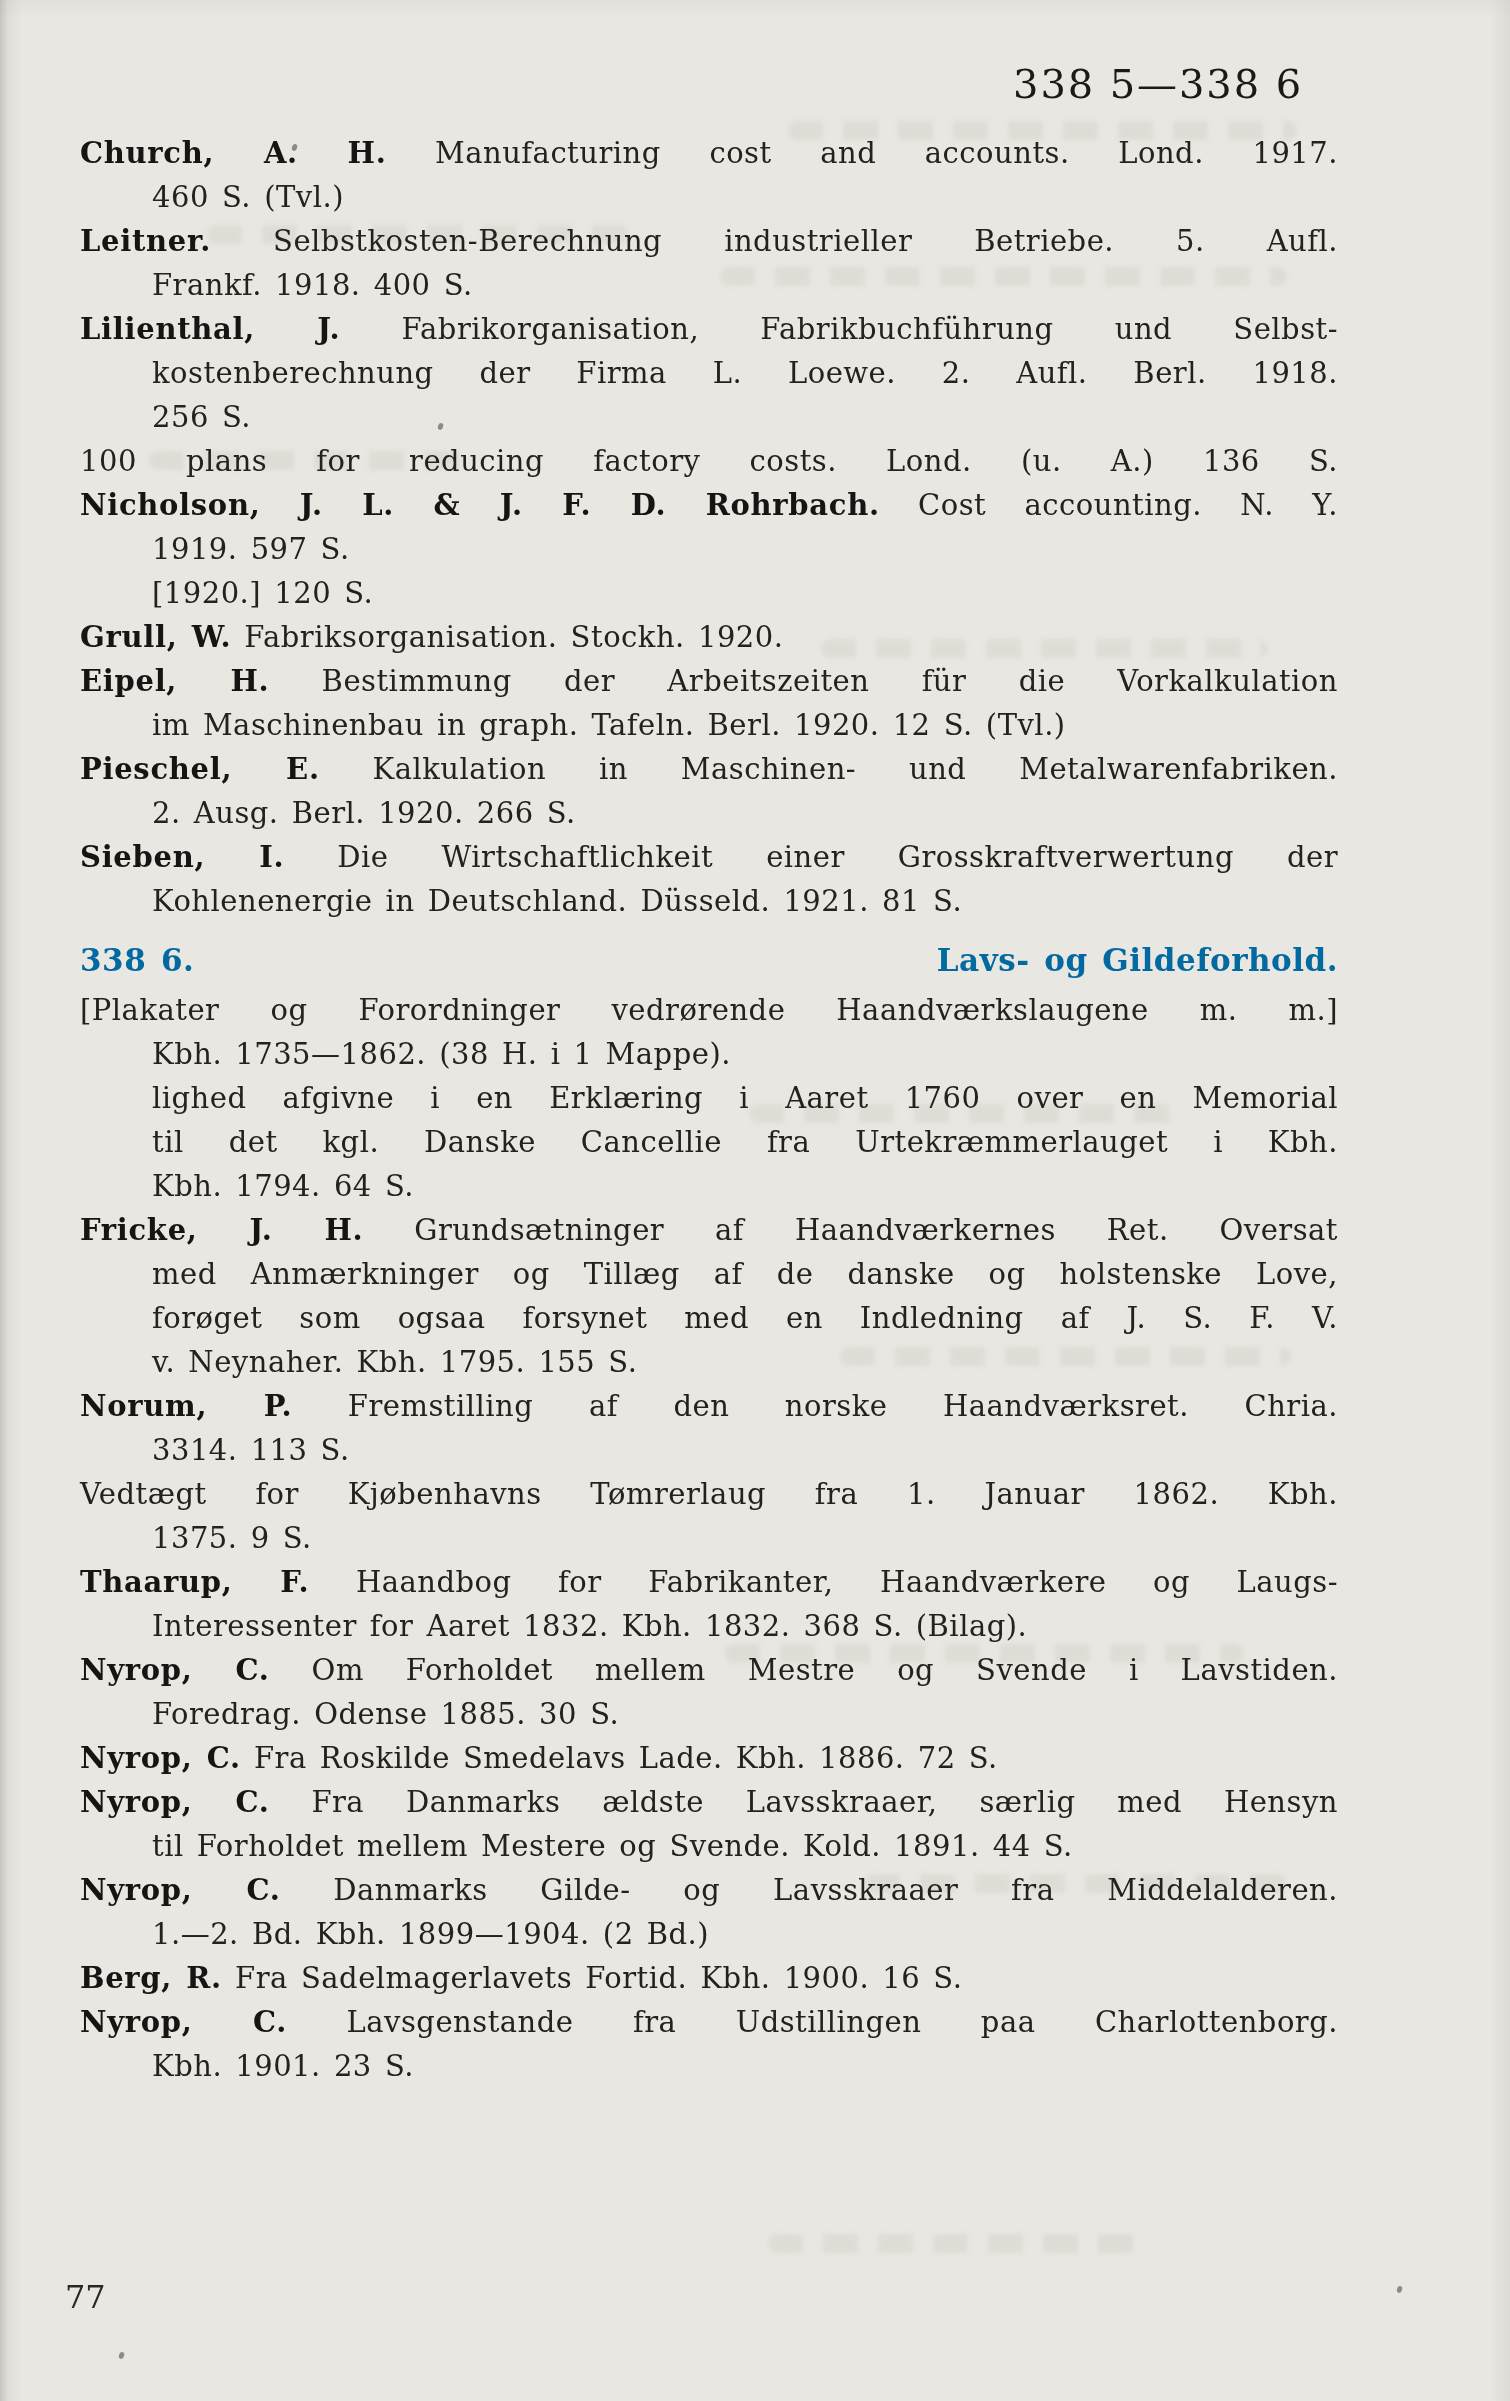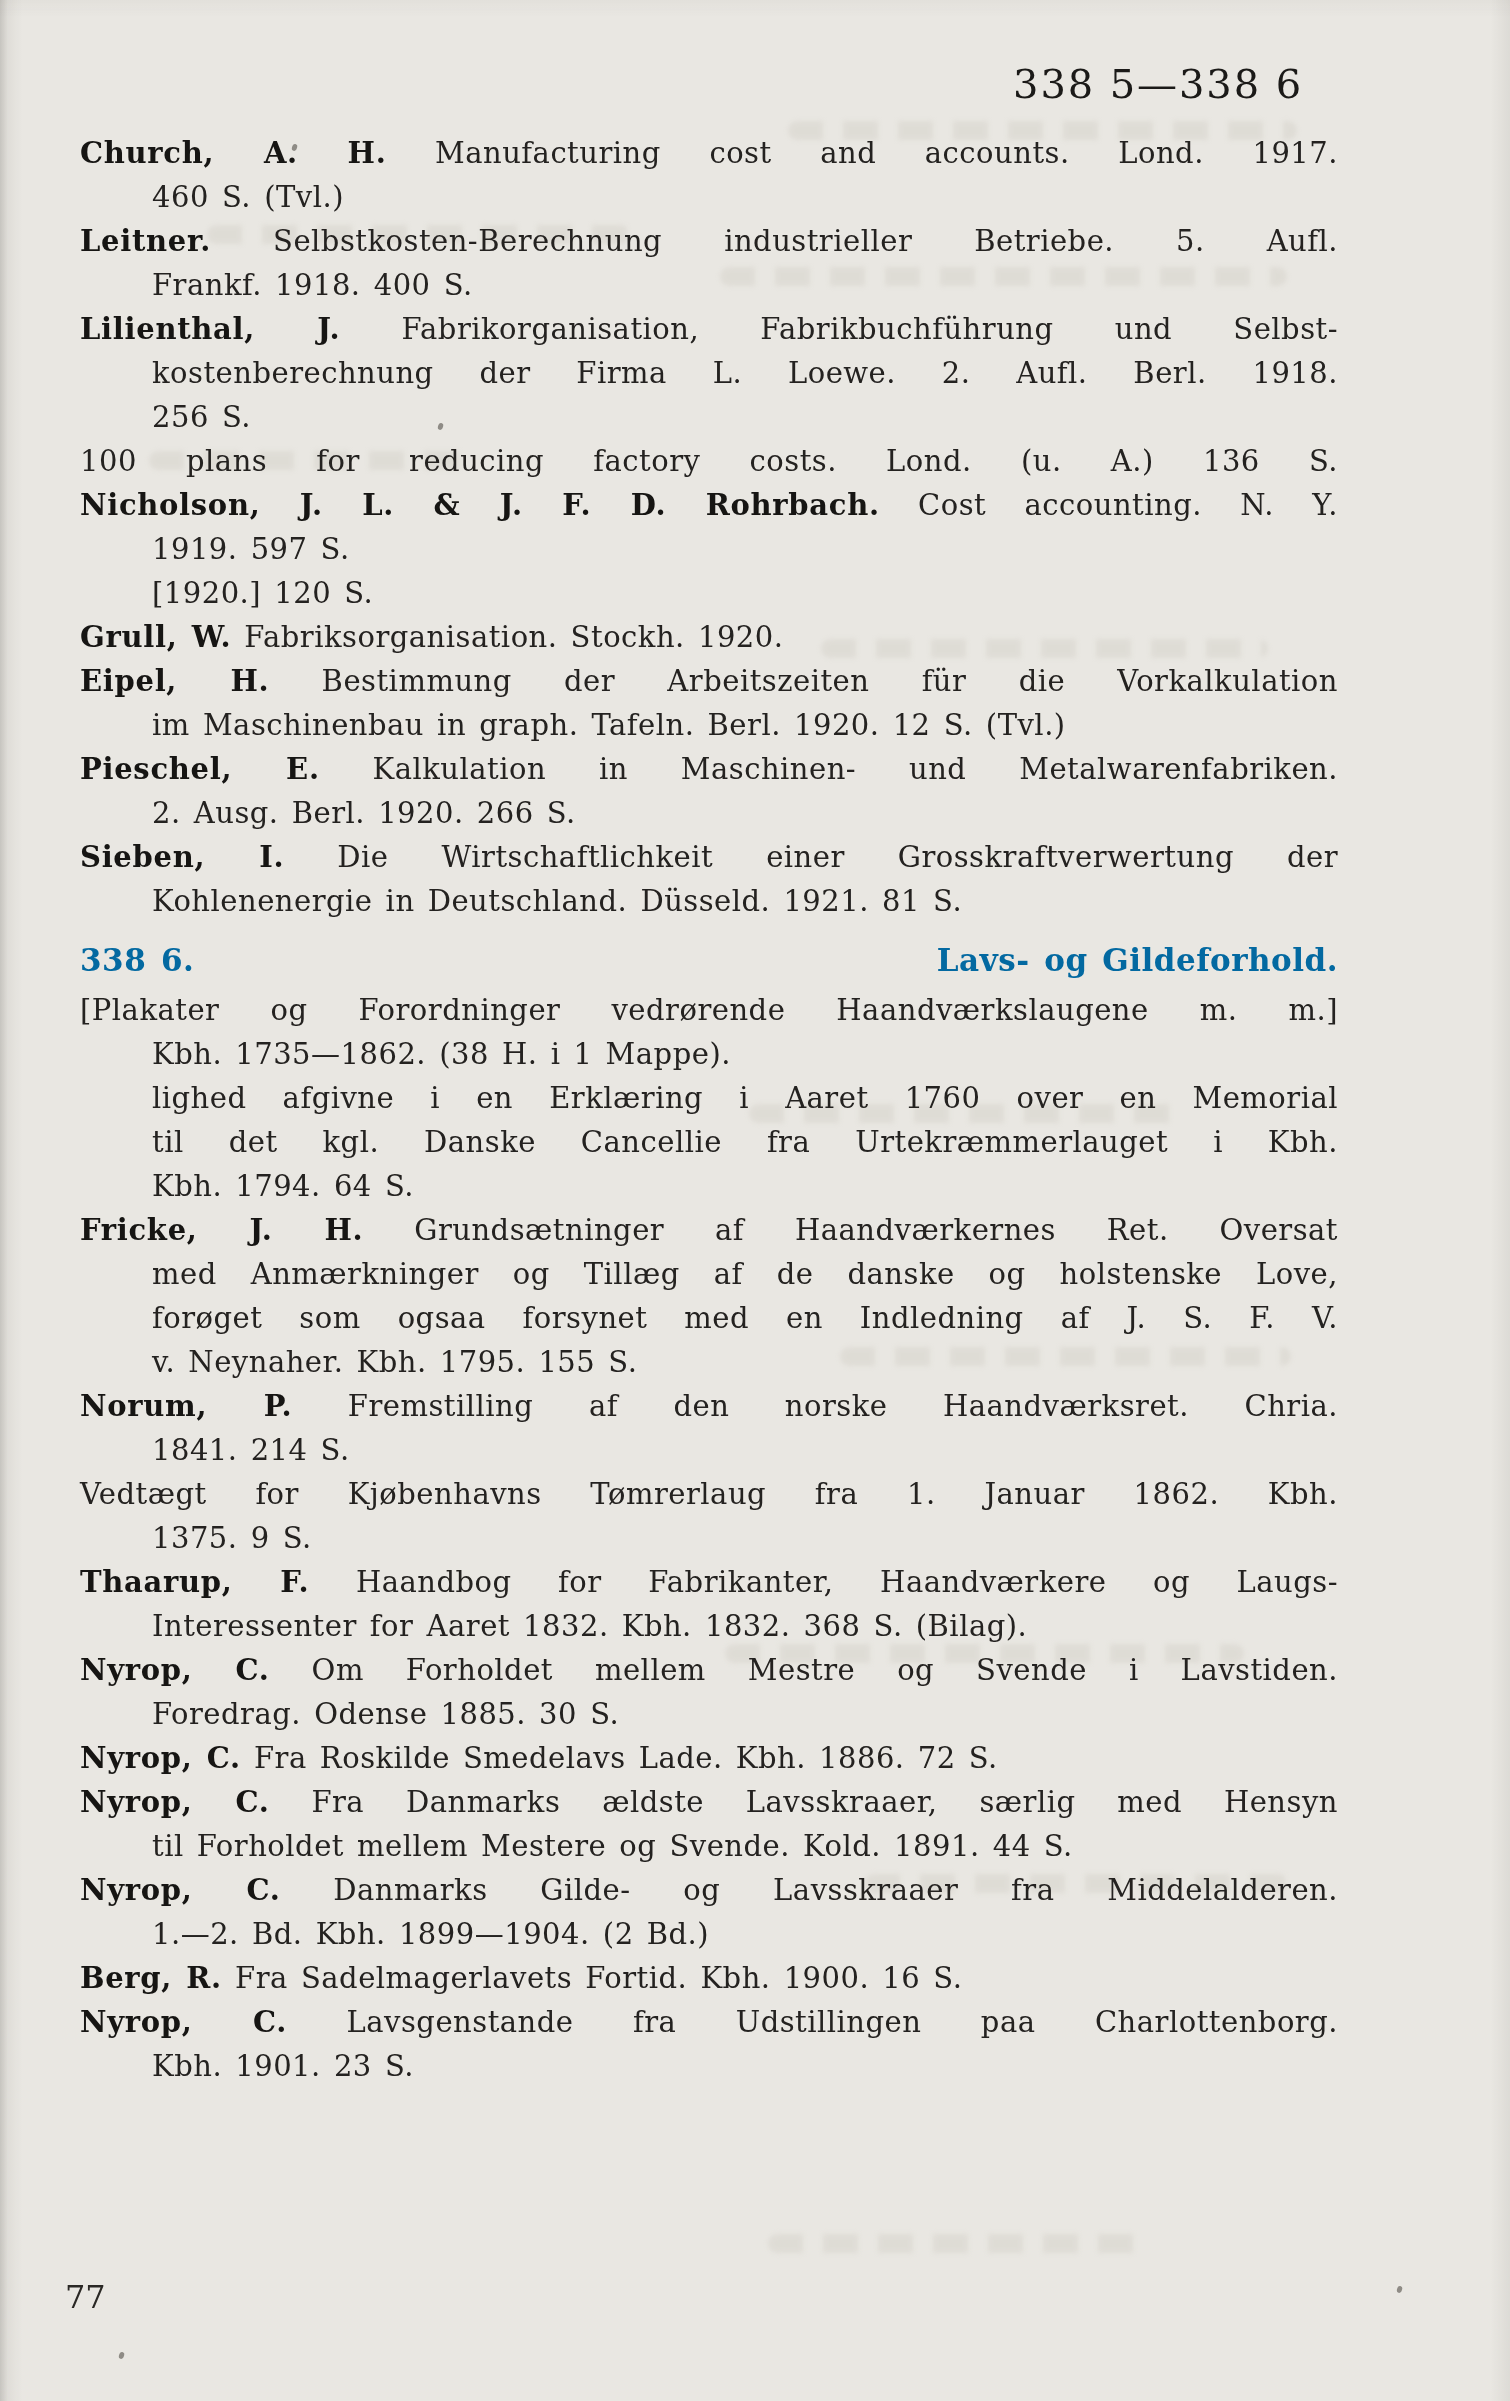--- a/index.html
+++ b/index.html
@@ -181,21 +181,21 @@
       <div class="line cont">Kbh. 1794. 64 S.</div>
     </div>
     <div class="entry">
       <div class="line first j"><b class="author">Fricke, J. H.</b> Grundsætninger af Haandværkernes Ret. Oversat</div>
       <div class="line cont j">med Anmærkninger og Tillæg af de danske og holstenske Love,</div>
       <div class="line cont j">forøget som ogsaa forsynet med en Indledning af J. S. F. V.</div>
       <div class="line cont">v. Neynaher. Kbh. 1795. 155 S.</div>
     </div>
     <div class="entry">
       <div class="line first j"><b class="author">Norum, P.</b> Fremstilling af den norske Haandværksret. Chria.</div>
-      <div class="line cont">1841. 214 S.</div>
+      <div class="line cont">3314. 113 S.</div>
     </div>
     <div class="entry">
       <div class="line first j">Vedtægt for Kjøbenhavns Tømrerlaug fra 1. Januar 1862. Kbh.</div>
       <div class="line cont">1375. 9 S.</div>
     </div>
     <div class="entry">
       <div class="line first j"><b class="author">Thaarup, F.</b> Haandbog for Fabrikanter, Haandværkere og Laugs-</div>
       <div class="line cont">Interessenter for Aaret 1832. Kbh. 1832. 368 S. (Bilag).</div>
     </div>
     <div class="entry">

